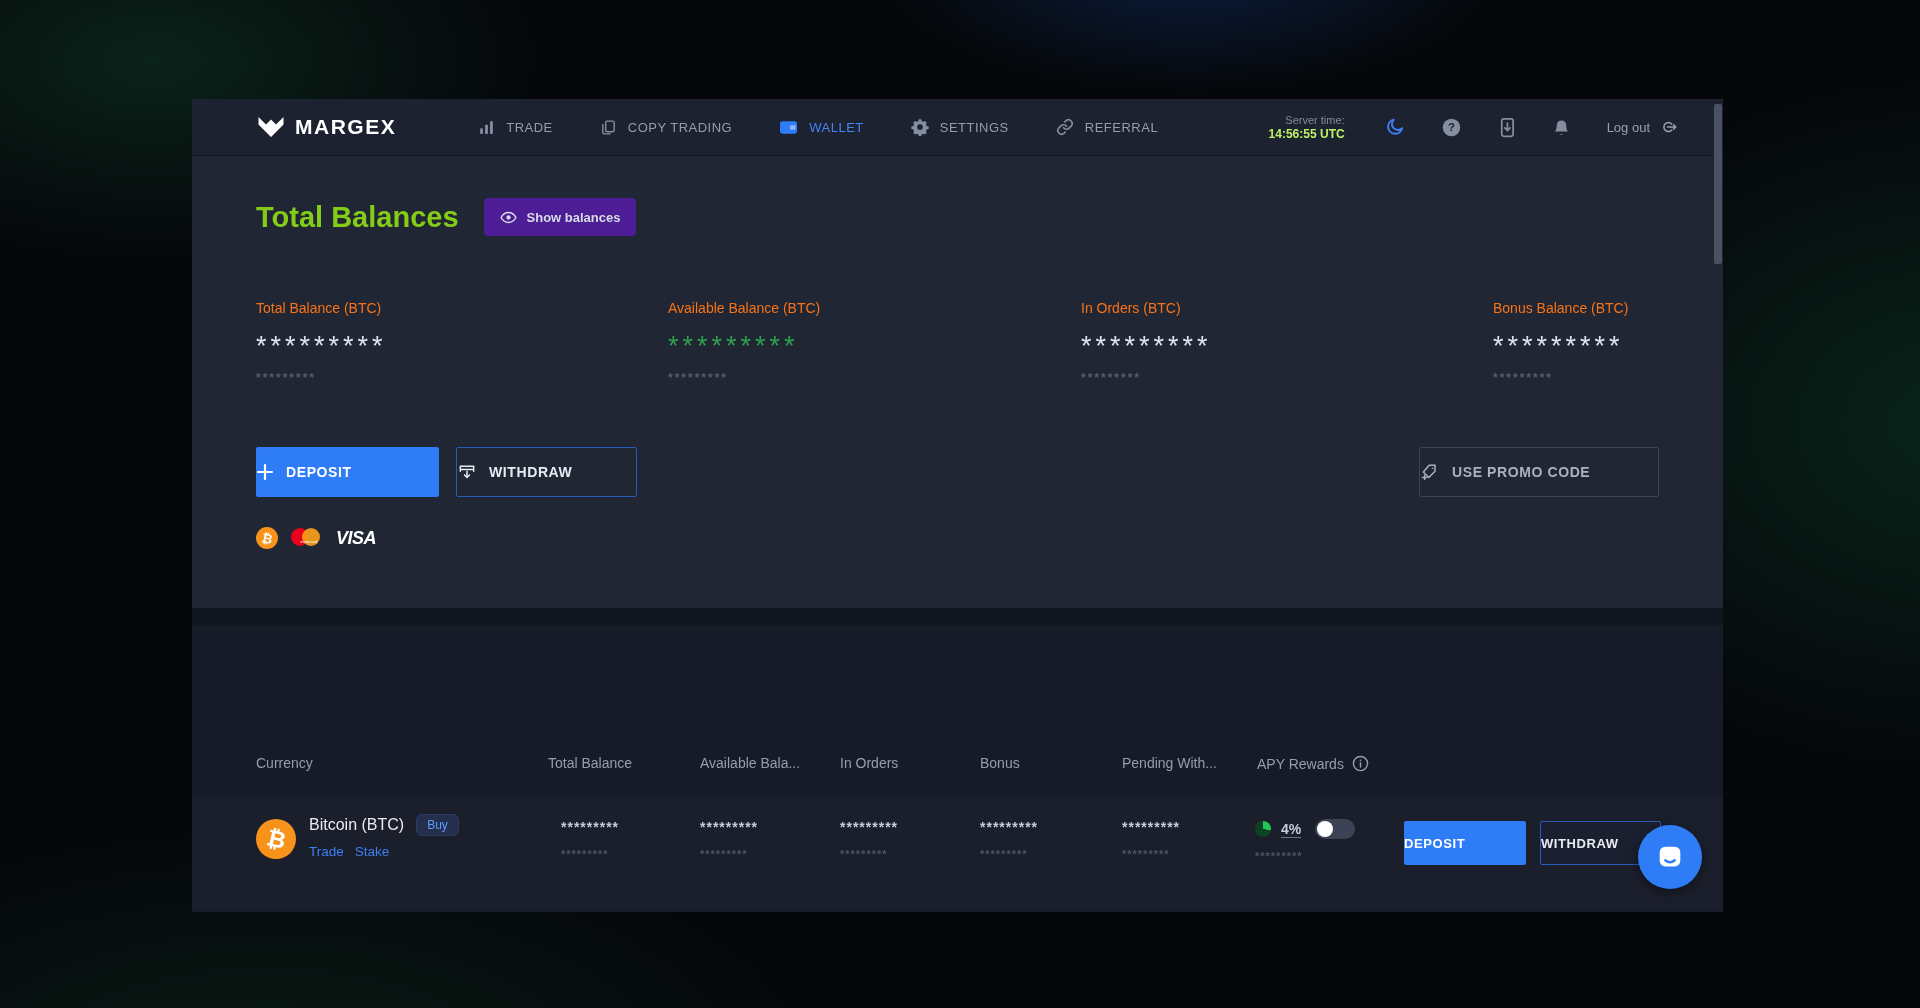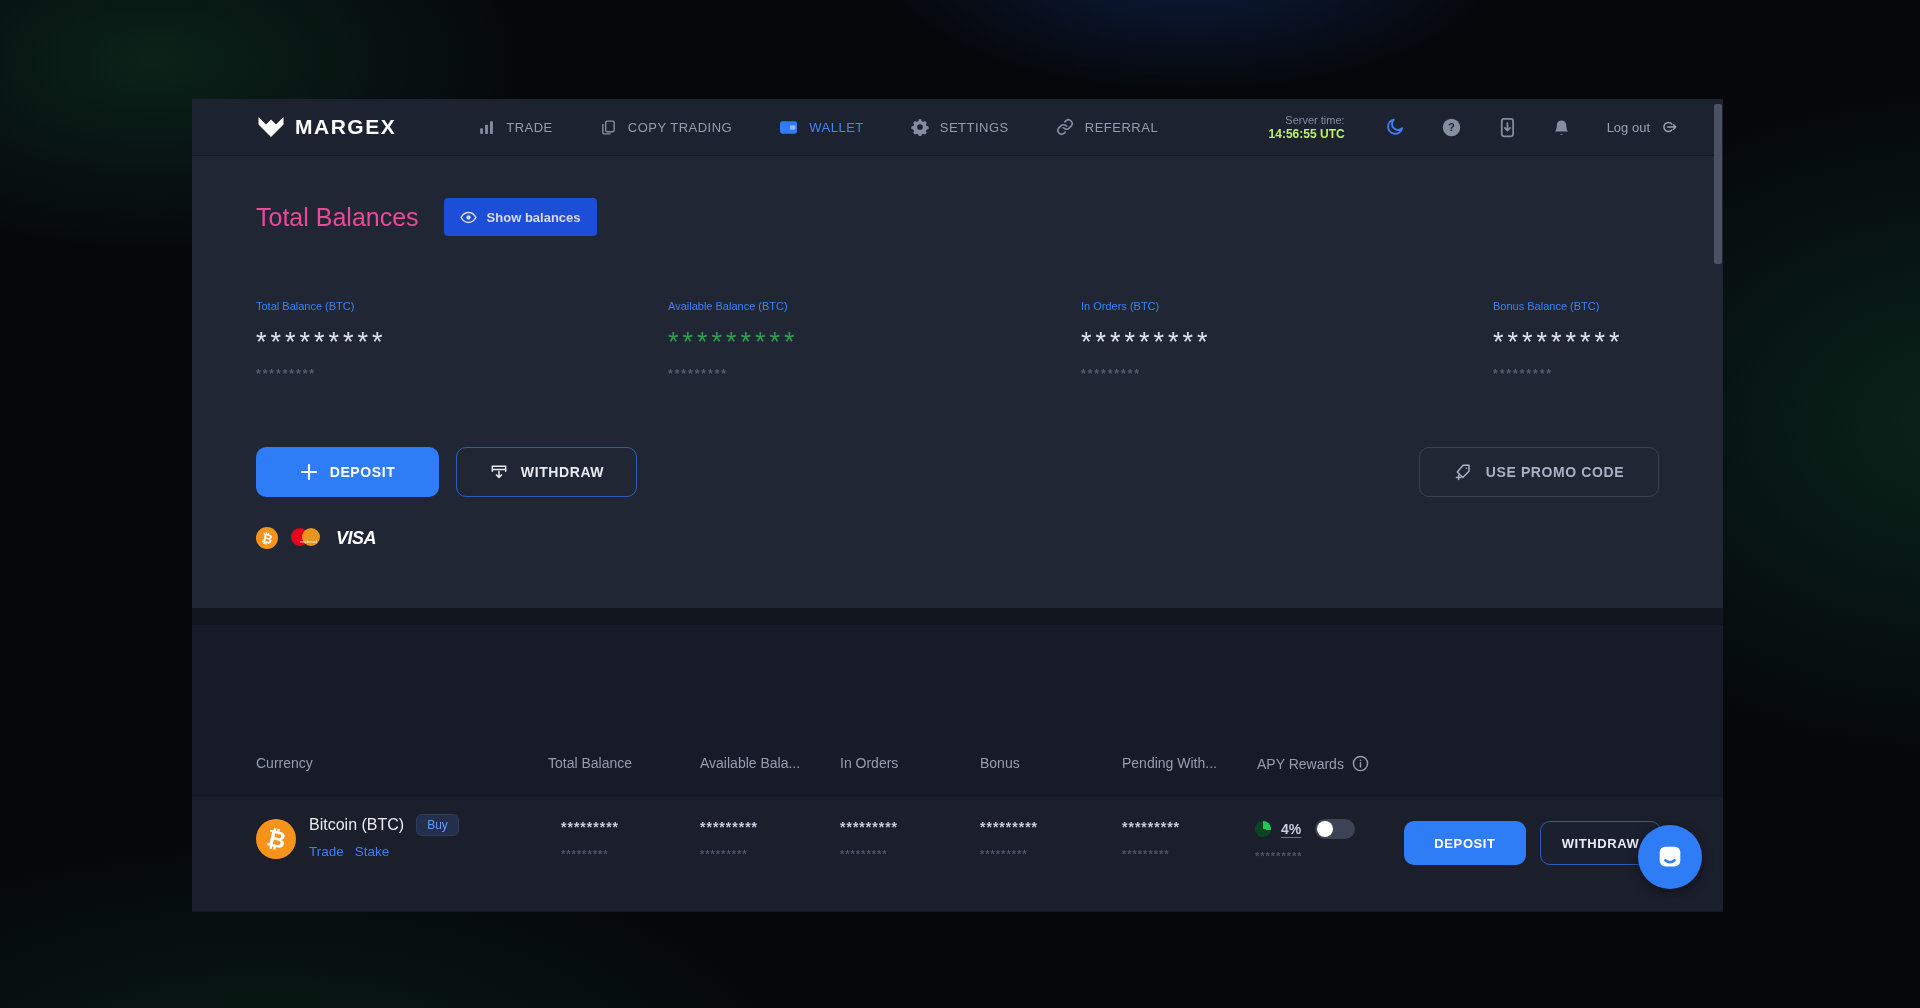--- a/index.html
+++ b/index.html
@@ -30,31 +30,31 @@
   .nav-item.active { color:#4285f4; }
   .nav-right { margin-left:auto; display:flex; align-items:center; gap:36px; }
   .server-time { text-align:right; margin-right:4px; }
   .server-time .l1 { font-size:11px; color:#848b9e; }
   .server-time .l2 { font-size:12px; color:#bef264; font-weight:bold; margin-top:1px; }
   .nav-ico { display:flex; align-items:center; justify-content:center; cursor:pointer; }
   .logout { display:flex; align-items:center; gap:9px; font-size:13px; color:#9aa0b2; cursor:pointer; }
   
   .tb { position:relative; height:452px; background:#202634; }
   .tb-header { position:absolute; left:64px; top:42px; display:flex; align-items:center; gap:25px; }
-  .page-title { font-size:25px; color:#ec4899; font-weight:400; }
+  .page-title { font-size:29px; color:#84cc16; font-weight:700; }
   .show-bal-btn { display:flex; align-items:center; gap:10px; height:38px; padding:0 16px;
-    background:#1d4ed8; border:none; border-radius:4px; color:#d8dce6; font-size:13px; font-weight:bold; cursor:pointer;
+    background:#4c1d95; border:none; border-radius:4px; color:#d8dce6; font-size:13px; font-weight:bold; cursor:pointer;
     font-family:"Liberation Sans", sans-serif; }
   .tb-grid { position:absolute; left:64px; right:64px; top:144px; display:grid; grid-template-columns:412px 413px 412px auto; }
-  .bal-label { font-size:11px; color:#3b82f6; }
+  .bal-label { font-size:14px; color:#f97316; }
   .bal-value { margin-top:15px; font-size:27px; letter-spacing:4px; color:#dde1ec; font-weight:400; }
   .bal-value.green { color:#2f9e4f; }
   .bal-sub { margin-top:9px; font-size:12px; letter-spacing:2px; color:#555d72; font-weight:bold; }
   .tb-actions { position:absolute; left:64px; right:64px; top:291px; display:flex; align-items:center; }
-  .btn { display:flex; align-items:center; justify-content:center; gap:12px; border-radius:10px;
+  .btn { display:flex; align-items:center; gap:12px; border-radius:2px;
     font-size:14px; font-weight:bold; letter-spacing:.6px; cursor:pointer; font-family:"Liberation Sans", sans-serif; }
   .btn-deposit-main { width:183px; height:50px; background:#2e7cf6; color:#fff; border:none; }
   .btn-withdraw-main { width:181px; height:50px; margin-left:17px; background:transparent; color:#e8ebf2; border:1px solid #2c5cb8; }
   .btn-promo { margin-left:auto; width:240px; height:50px; background:transparent; color:#aab1c2; border:1px solid #3a4254; }
   .payments { position:absolute; left:64px; top:371px; display:flex; align-items:center; gap:13px; }
   .btc-coin { width:22px; height:22px; border-radius:50%; background:#f7931a; display:flex; align-items:center; justify-content:center; }
   .btc-coin span { color:#fff; font-weight:bold; font-size:13px; transform:rotate(13deg); }
   .mc { position:relative; width:32px; height:22px; }
   .mc .c1 { position:absolute; left:0; top:1px; width:18px; height:18px; border-radius:50%; background:#eb001b; }
   .mc .c2 { position:absolute; left:11px; top:1px; width:18px; height:18px; border-radius:50%; background:#f79e1b; opacity:.92; }

